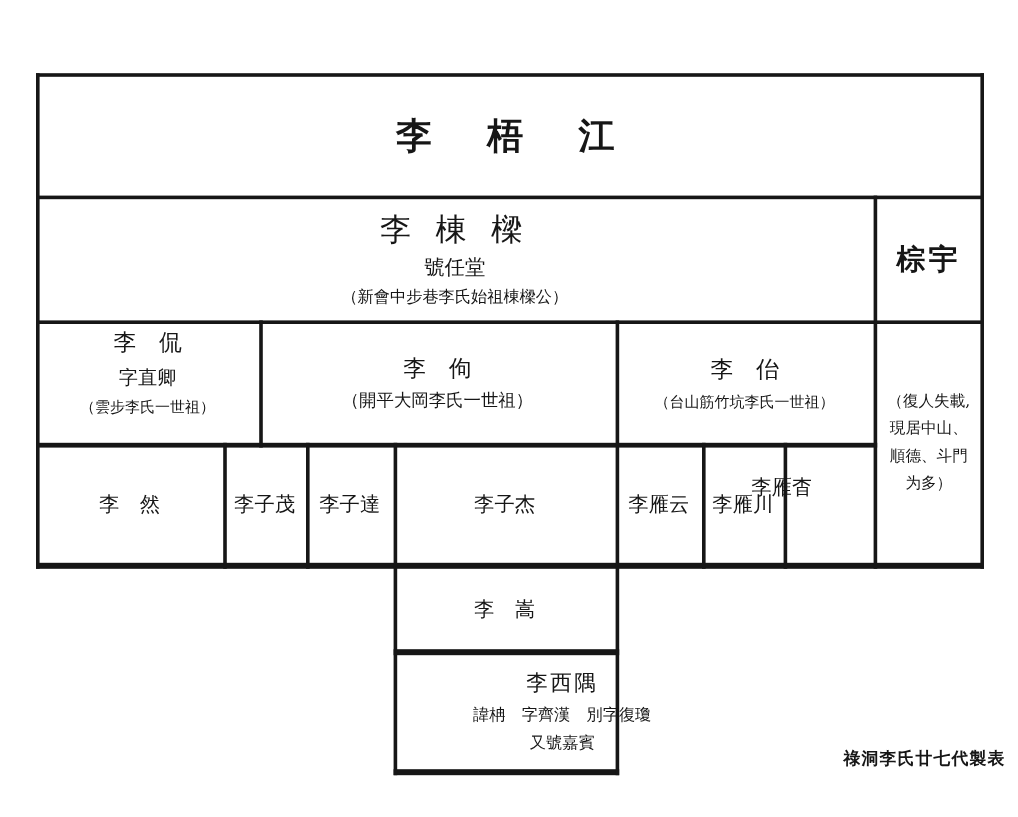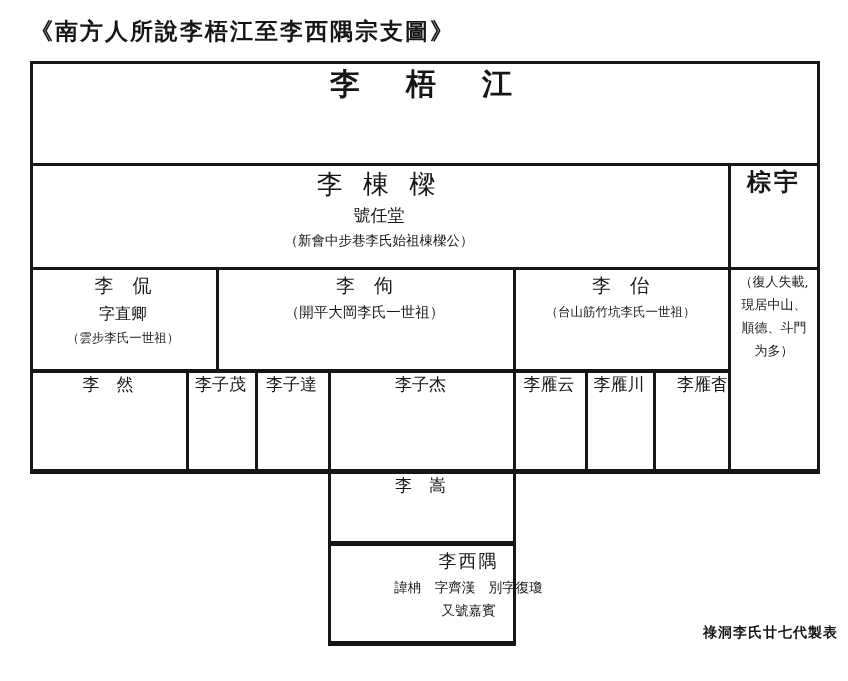--- a/index.html
+++ b/index.html
@@ -4,21 +4,21 @@
 <style>
   html,body { margin:0; padding:0; background:#fff; }
   .page {
     position:relative; width:848px; height:681px; background:#ffffff;
     font-family:"DejaVu Serif","Liberation Serif",serif; color:#161616;
     overflow:hidden;
   }
   .ln { position:absolute; background:#161616; }
   .cell {
     position:absolute; display:flex; flex-direction:column;
-    align-items:center; text-align:center;
+    align-items:center; justify-content:center; text-align:center;
     white-space:nowrap;
   }
   .title {
     position:absolute; left:30px; top:16px;
     font-size:23px; font-weight:bold; letter-spacing:2px;
   }
   .footer {
     position:absolute; right:10px; top:624px;
     font-size:14px; font-weight:bold; letter-spacing:1px;
   }
@@ -34,21 +34,20 @@
   .nm-g4 { font-size:17px; }
   .nm-g6 { font-size:18px; line-height:30px; letter-spacing:2px; }
   .g6-detail { font-size:13.5px; line-height:23px; }
   .sideNote div { font-size:13px; line-height:23px; }
 </style>
 </head>
 <body>
 
 <div class="page">
 
-  <div class="title">《南方人所說李梧江至李西隅宗支圖》</div>
 
   <div class="ln" style="left:30px;top:61px;width:790px;height:3px;"></div>
   <div class="ln" style="left:30px;top:163px;width:790px;height:3px;"></div>
   <div class="ln" style="left:30px;top:267px;width:790px;height:3px;"></div>
   <div class="ln" style="left:30px;top:369px;width:701px;height:4px;"></div>
   <div class="ln" style="left:30px;top:469px;width:790px;height:5px;"></div>
   <div class="ln" style="left:328px;top:541px;width:188px;height:5px;"></div>
   <div class="ln" style="left:328px;top:641px;width:188px;height:5px;"></div>
 
   <div class="ln" style="left:30px;top:61px;width:3px;height:413px;"></div>
@@ -110,21 +109,21 @@
   </div>
   <div class="cell" style="left:331px;top:373px;width:179px;height:95px;">
     <div class="nm-g4">李子杰</div>
   </div>
   <div class="cell" style="left:516px;top:373px;width:66px;height:95px;">
     <div class="nm-g4">李雁云</div>
   </div>
   <div class="cell" style="left:588px;top:373px;width:62px;height:95px;">
     <div class="nm-g4">李雁川</div>
   </div>
-  <div class="cell" style="left:668px;top:373px;width:69px;height:67px;">
+  <div class="cell" style="left:617px;top:373px;width:69px;height:67px;">
     <div class="nm-g4">李雁杳</div>
   </div>
 
   <div class="cell" style="left:331px;top:474px;width:179px;height:66px;">
     <div class="nm-g4">李　嵩</div>
   </div>
 
   <div class="cell" style="left:331px;top:546px;width:179px;height:94px;margin-left:48px;">
     <div class="nm-g6">李西隅</div>
     <div class="g6-detail">諱柟　字齊漢　別字復瓊</div>

